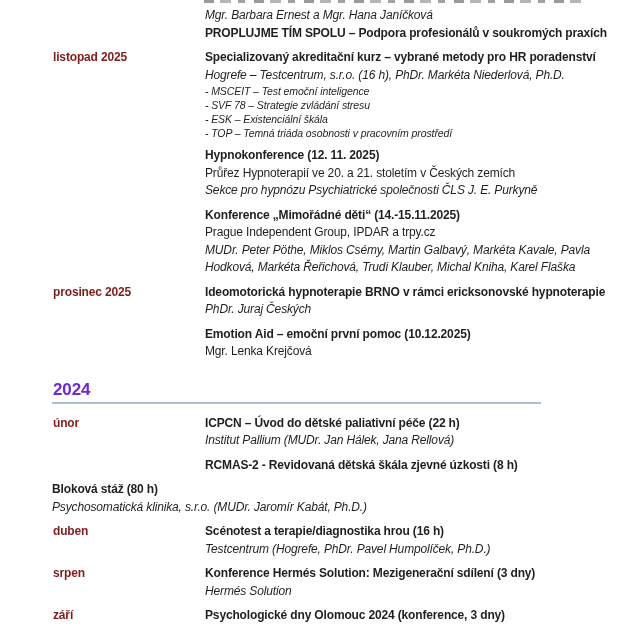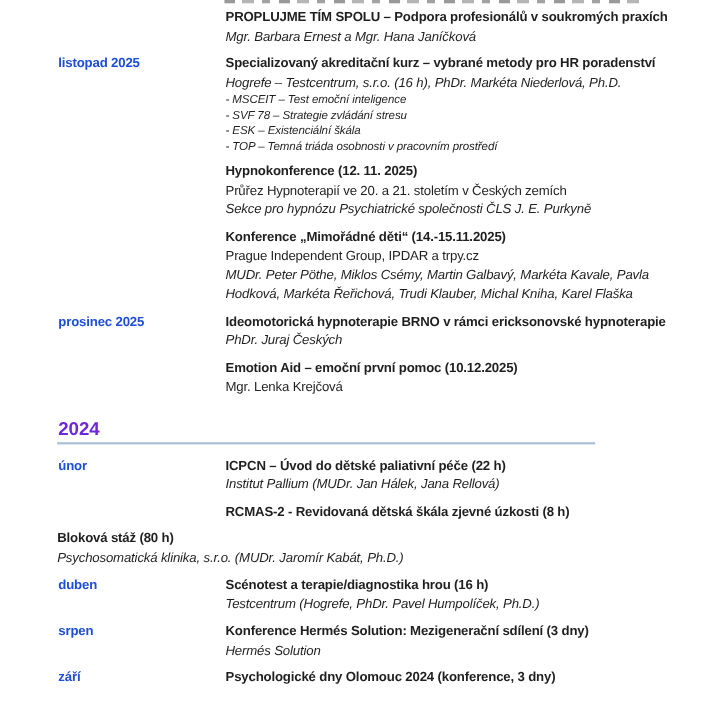--- a/index.html
+++ b/index.html
@@ -38,21 +38,21 @@
   .row {
     display: grid;
     grid-template-columns: 153px 1fr;
     margin-bottom: 7px;
   }
   .date {
     font-weight: 700;
     font-size: 12px;
     line-height: 17.5px;
     letter-spacing: -0.15px;
-    color: #1d4ed8;
+    color: #7f1d1d;
     padding-left: 1px;
   }
   .line {
     font-size: 12px;
     line-height: 17.5px;
     letter-spacing: -0.15px;
     white-space: nowrap;
     color: #1f1f1f;
   }
   .line.bold   { font-weight: 700; }
@@ -82,22 +82,22 @@
 </style>
 </head>
 <body>
 
 <div class="page">
   <div class="fragment"></div>
   <div id="sections-root">
       <div class="row">
         <div class="date"></div>
         <div class="content">
+          <div class="line italic">Mgr. Barbara Ernest a Mgr. Hana Janíčková</div>
           <div class="line bold">PROPLUJME TÍM SPOLU – Podpora profesionálů v soukromých praxích</div>
-          <div class="line italic">Mgr. Barbara Ernest a Mgr. Hana Janíčková</div>
         </div>
       </div>
       <div class="row">
         <div class="date">listopad 2025</div>
         <div class="content">
           <div class="line bold">Specializovaný akreditační kurz – vybrané metody pro HR poradenství</div>
           <div class="line italic">Hogrefe – Testcentrum, s.r.o. (16 h), PhDr. Markéta Niederlová, Ph.D.</div>
           <div class="line bullet">- MSCEIT – Test emoční inteligence</div>
           <div class="line bullet">- SVF 78 – Strategie zvládání stresu</div>
           <div class="line bullet">- ESK – Existenciální škála</div>

